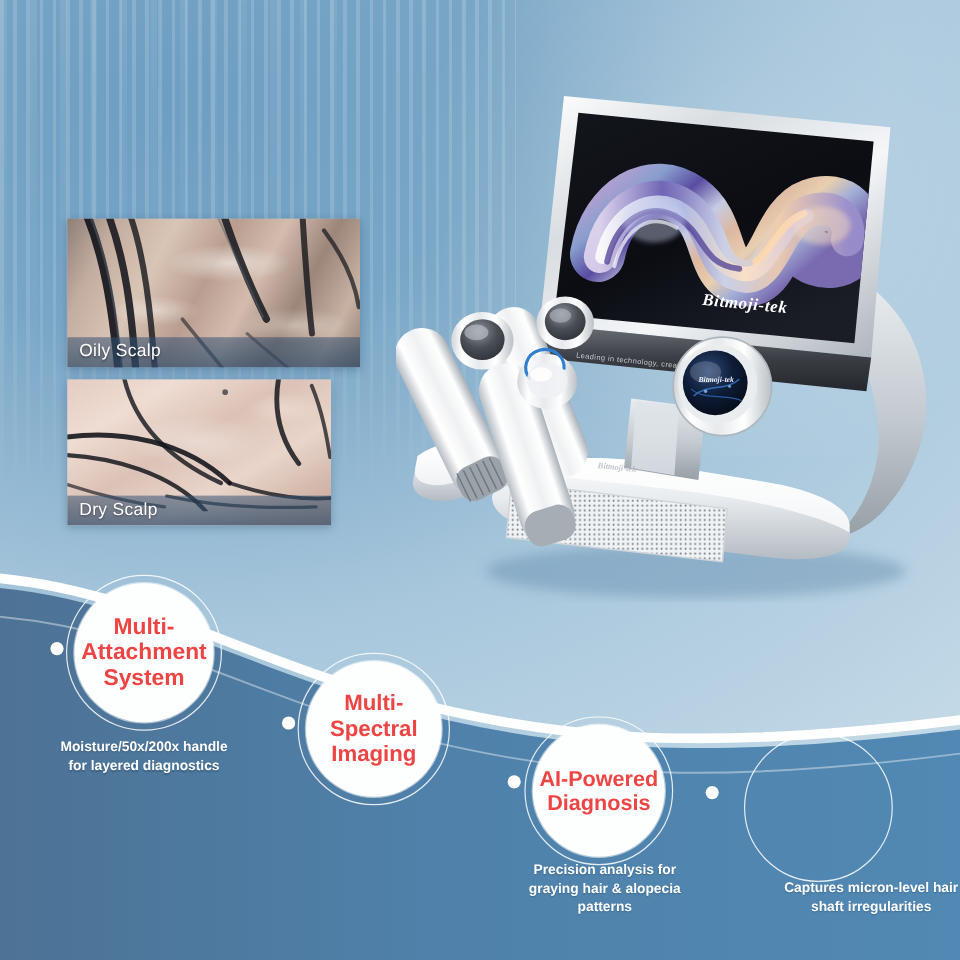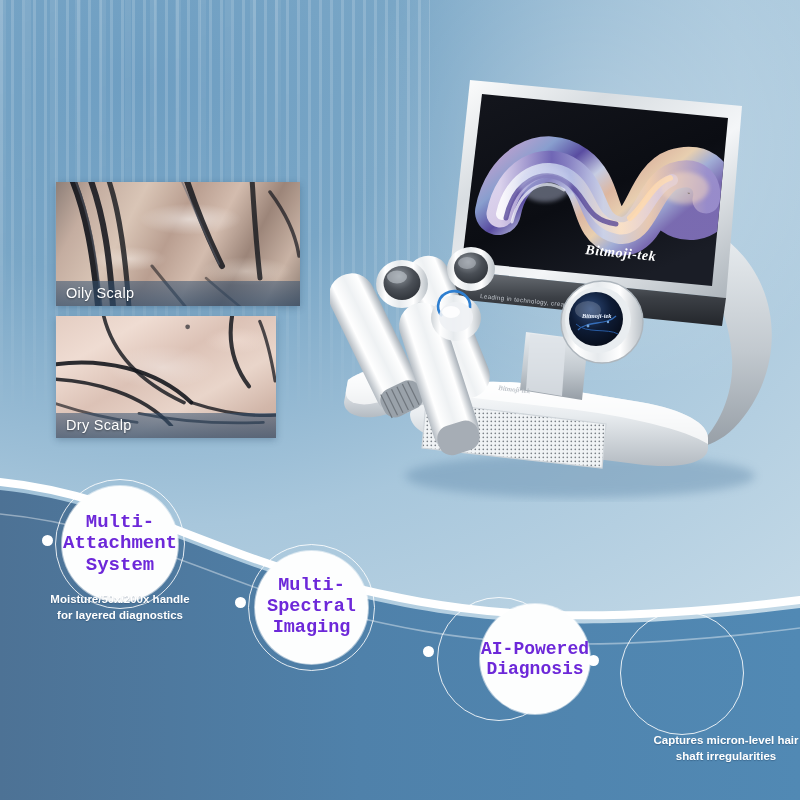--- a/index.html
+++ b/index.html
@@ -92,53 +92,52 @@
 
   
   .wave-band { position:absolute; left:0; top:430px; width:800px; height:370px; }
 
   .circle {
     position:absolute;
     border-radius:50%;
     background:#fdfefe;
     display:flex; align-items:center; justify-content:center;
     text-align:center;
-    color:#6d28d9;
+    color:#ef4444;
     font-weight:bold;
     line-height:1.12;
     box-shadow:0 0 0 1px rgba(255,255,255,.55);
-    font-family:Liberation Mono, monospace;
   }
   .ring {
     position:absolute; border-radius:50%;
     border:1.6px solid rgba(255,255,255,.85);
     pointer-events:none;
   }
   .cap-under {
     position:absolute; text-align:center; color:#ffffff;
     font-size:11.5px; font-weight:bold; line-height:1.35;
     text-shadow:0 1px 1px rgba(25,55,85,.35);
   }
   .dot {
     position:absolute; width:11px; height:11px; border-radius:50%;
     background:#ffffff;
   }
 
   
   #c0 { left:62px;  top:486px; width:116px; height:116px; font-size:19px; }
   #r0 { left:55px;  top:479px; width:130px; height:130px; }
-  #t0 { left:30px;  top:592px; width:180px; }
+  #t0 { left:30px;  top:616px; width:180px; }
   #d0 { left:42px;  top:535px; }
 
   #c1 { left:255px; top:551px; width:113px; height:113px; font-size:18.5px; }
   #r1 { left:248px; top:544px; width:127px; height:127px; }
   #t1 { left:228px; top:679px; width:170px; }
   #d1 { left:235px; top:597px; }
 
-  #c2 { left:444px; top:604px; width:110px; height:110px; font-size:18px;margin-left:36px; }
+  #c2 { left:444px; top:604px; width:110px; height:110px; font-size:18px; }
   #r2 { left:437px; top:597px; width:124px; height:124px; }
   #t2 { left:420px; top:718px; width:168px; }
   #d2 { left:423px; top:646px; }
 
   #c3 { left:627px; top:618px; width:110px; height:110px; font-size:18px; }
   #r3 { left:620px; top:611px; width:124px; height:124px; }
   #t3 { left:636px; top:733px; width:180px; }
   #d3 { left:588px; top:655px; }
 </style>
 </head>
@@ -413,18 +412,19 @@
   <div class="circle" id="c1">
     <span>Multi-<br>Spectral<br>Imaging</span>
   </div>
   <div class="dot" id="d1"></div>
 
   <div class="ring" id="r2"></div>
   <div class="circle" id="c2">
     <span>AI-Powered<br>Diagnosis</span>
   </div>
   <div class="dot" id="d2"></div>
+  <div class="cap-under" id="t2">Precision analysis for<br>graying hair &amp; alopecia patterns</div>
 
   <div class="ring" id="r3"></div>
   <div class="dot" id="d3"></div>
   <div class="cap-under" id="t3">Captures micron-level hair<br>shaft irregularities</div>
 
 </div>
 
 </body></html>

